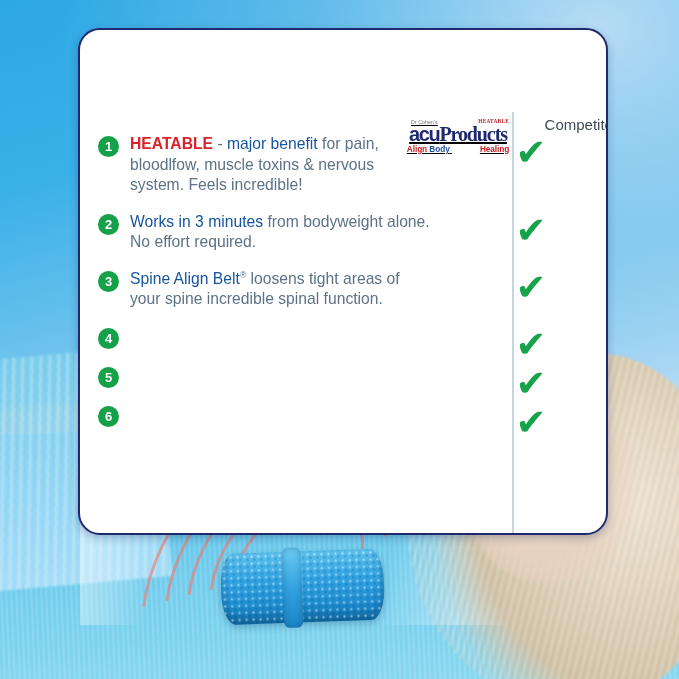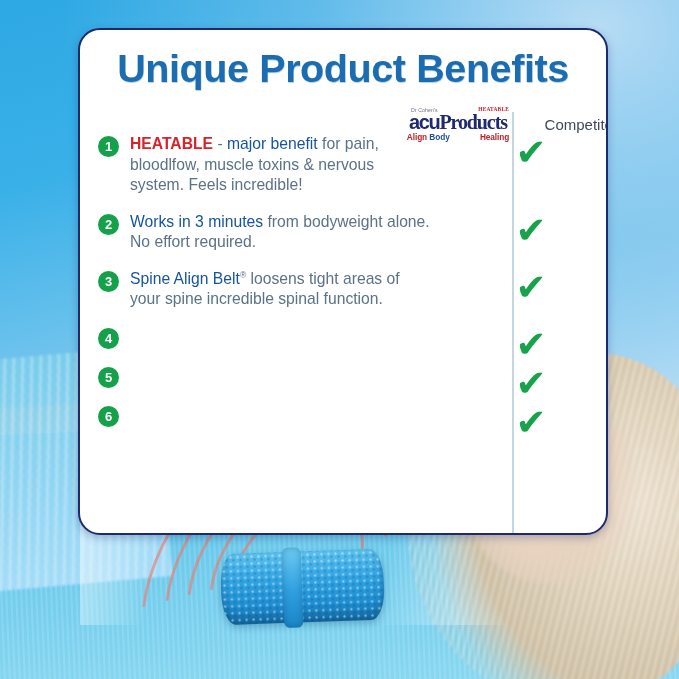--- a/index.html
+++ b/index.html
@@ -136,21 +136,21 @@
     letter-spacing:-.4px;
     color:#1b6cb0;
     text-shadow:.5px .5px 0 rgba(27,108,176,.3);
   }
 
   
   #col-head{
     position:absolute;left:0;right:0;top:78px;height:34px;
   }
   #logo{
-    position:absolute;left:326px;top:0;width:104px;text-align:center;line-height:1;
+    position:absolute;left:326px;top:12px;width:104px;text-align:center;line-height:1;text-decoration:underline;
   }
   .logo-drc{font-size:5.2px;color:#6d6f86;letter-spacing:.1px;text-align:left;margin-left:5px;}
   .logo-main{
     font-size:20px;font-weight:bold;color:#1f2a6e;letter-spacing:-1.1px;
     font-family:"Liberation Serif","DejaVu Serif",serif;
     margin-top:-1px;
   }
   .logo-main .acu{font-family:"Liberation Sans",sans-serif;letter-spacing:-1.4px;}
   .logo-heat{
     position:absolute;right:1px;top:-1px;font-size:5.4px;font-weight:bold;color:#c32026;letter-spacing:.2px;
@@ -238,21 +238,20 @@
   </div>
 
   <div class="hair"></div>
   <div class="face"></div>
   <div class="ear"></div>
   <div class="ear-inner"></div>
 </div>
 
 <div id="card">
 
-  <h1 id="title">Unique Product Benefits</h1>
 
   <div id="col-head">
 
     <div id="logo">
       <div class="logo-drc">Dr Cohen's</div>
       <div class="logo-main"><span class="acu">acu</span><span>Products</span><span class="logo-heat">HEATABLE</span></div>
       <div class="logo-tag"><span class="w">Align</span> <span class="b">Body</span> <span class="h">Healing</span></div>
     </div>
 
     <div id="competitors-head">Competitors</div>

